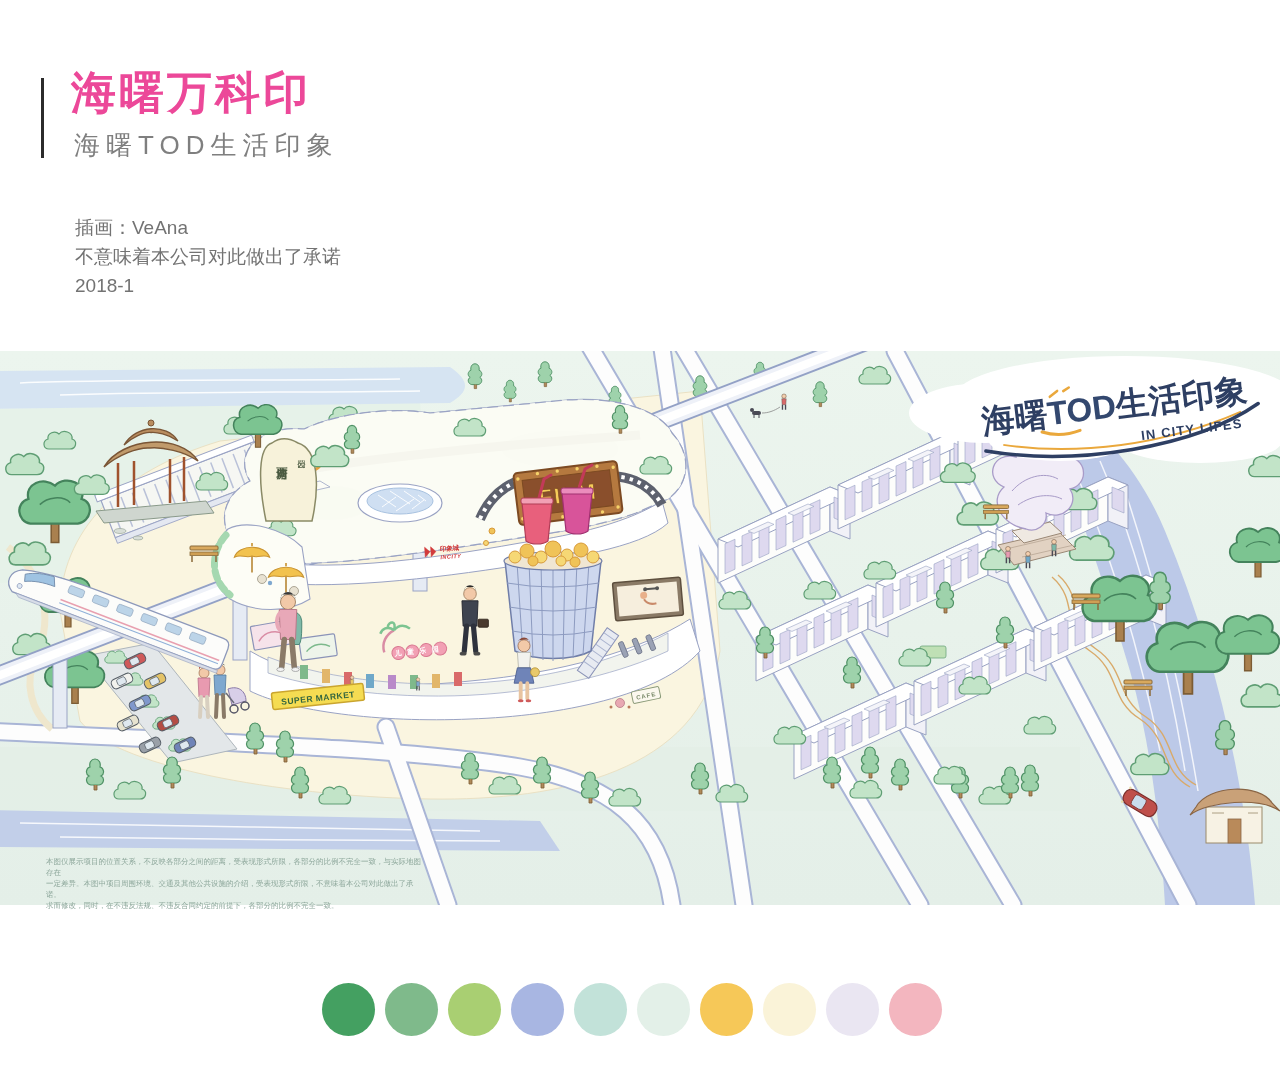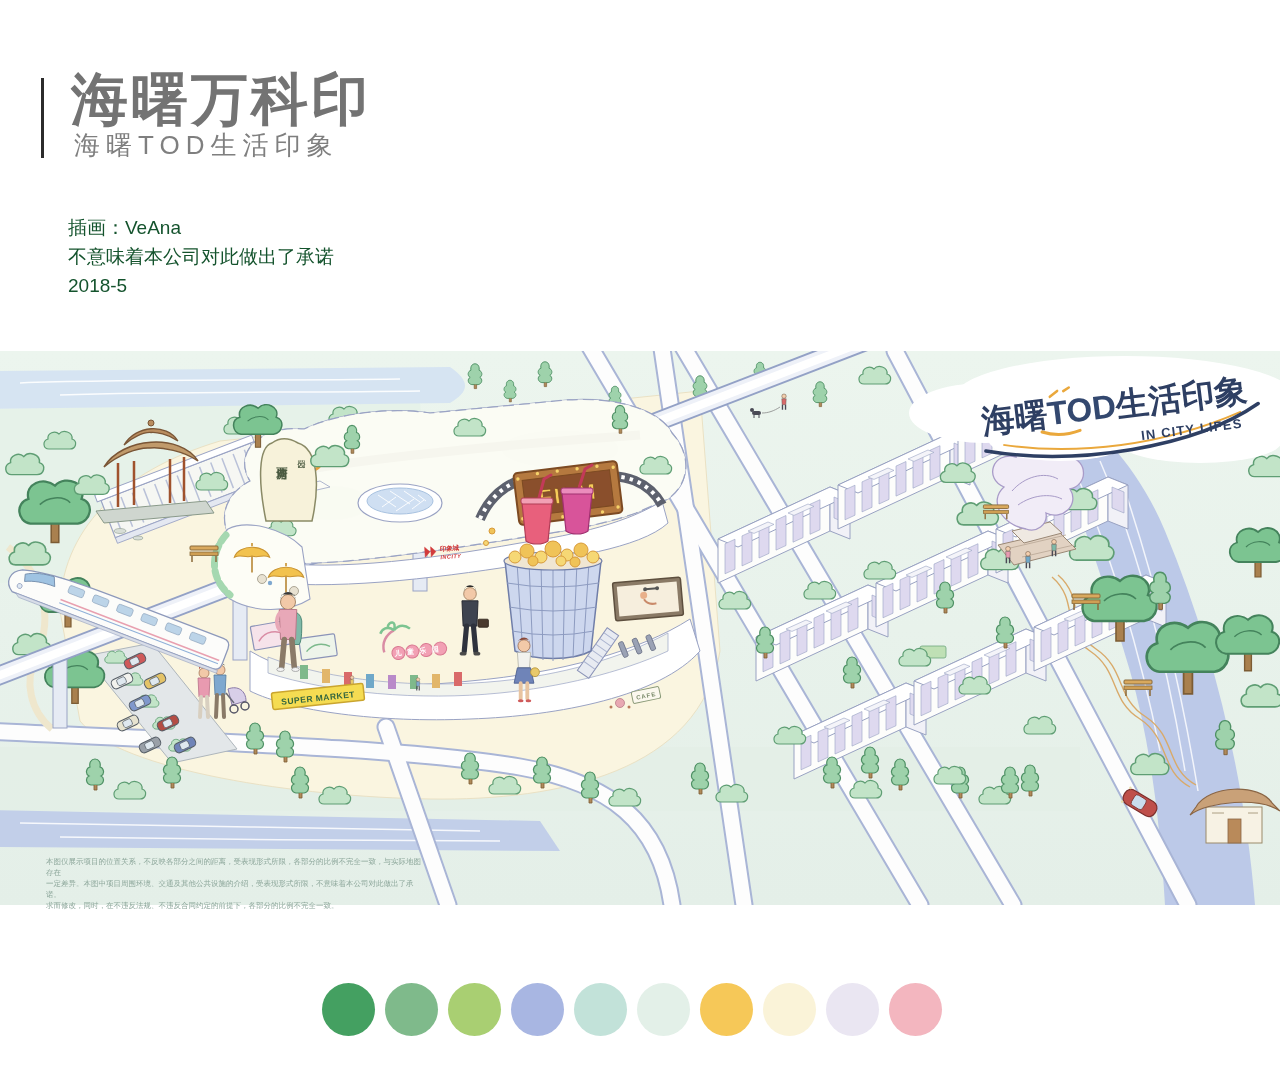--- a/index.html
+++ b/index.html
@@ -1,40 +1,40 @@
 <!DOCTYPE html>
 <html><head>
 <meta charset="utf-8">
 <style>
   html,body{margin:0;padding:0;}
   body{width:1280px;height:1071px;position:relative;background:#ffffff;
        font-family:"Liberation Sans","DejaVu Sans",sans-serif;overflow:hidden;}
   .abs{position:absolute;}
   
   .accent-bar{left:41px;top:78px;width:3px;height:80px;background:#2b2b2b;}
-  .page-title{left:71px;top:68px;font-size:57px;font-weight:bold;color:#737373;letter-spacing:3px;line-height:1.1;}
+  .page-title{left:71px;top:68px;font-size:45px;font-weight:bold;color:#ec4899;letter-spacing:3px;line-height:1.1;}
   .page-subtitle{left:74px;top:128px;font-size:26px;color:#7f7f7f;letter-spacing:6px;}
-  .credits{left:68px;top:213px;font-size:19px;color:#14532d;line-height:29px;font-weight:500;}
+  .credits{left:75px;top:213px;font-size:19px;color:#737373;line-height:29px;font-weight:500;}
   
   .illus{left:0;top:351px;width:1280px;height:554px;}
   .disclaimer{left:46px;top:856px;width:378px;font-size:7.5px;line-height:11px;color:#8da79b;}
   
   .palette{left:322px;top:983px;display:flex;gap:10px;}
   .sw{width:53px;height:53px;border-radius:50%;}
 </style>
 </head>
 <body>
 
 <div class="abs accent-bar"></div>
 <div class="abs page-title">海曙万科印</div>
 <div class="abs page-subtitle">海曙TOD生活印象</div>
 <div class="abs credits">
   <div>插画：VeAna</div>
   <div>不意味着本公司对此做出了承诺</div>
-  <div>2018-5</div>
+  <div>2018-1</div>
 </div>
 
 <svg class="abs illus" viewBox="0 0 1280 554" xmlns="http://www.w3.org/2000/svg">
   <defs>
     <linearGradient id="bgg" x1="0" y1="0" x2="0" y2="1">
       <stop offset="0" stop-color="#ecf5ee"></stop>
         <stop offset="1" stop-color="#e4efe8"></stop>
     </linearGradient>
     <g id="t1">
       <path d="M0,-24 C4,-24 6,-20 5,-16 C9,-15 10,-9 6,-7 C10,-5 9,1 4,2 L-4,2 C-9,1 -10,-5 -6,-7 C-10,-9 -9,-15 -5,-16 C-6,-20 -4,-24 0,-24 Z" fill="#9ed2ab" stroke="#4f9165" stroke-width="1.2"></path>

